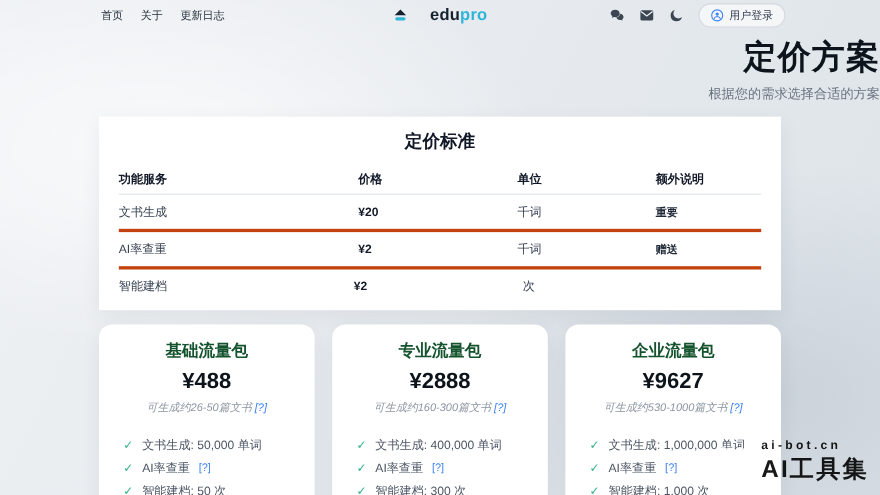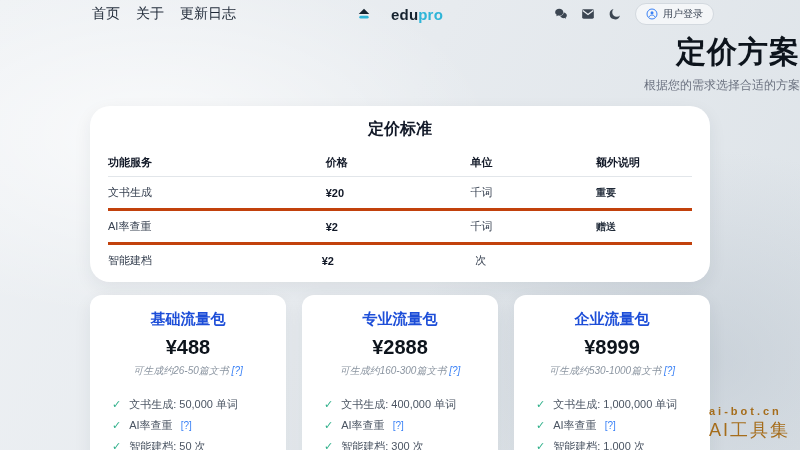--- a/index.html
+++ b/index.html
@@ -10,64 +10,64 @@
       radial-gradient(ellipse 420px 300px at 88% 80%, rgba(185,195,205,.55), rgba(185,195,205,0) 70%),
       radial-gradient(ellipse 500px 260px at 18% 30%, rgba(255,255,255,.7), rgba(255,255,255,0) 70%),
       linear-gradient(115deg,#eef1f4 0%,#e7ebef 45%,#dde3e8 100%);
     color:#1f2937;
     position:relative;
   }
 
   
   .nav { height:28px; display:flex; align-items:center; padding:0 14px; position:relative; }
   .nav-left { display:flex; gap:16px; margin-left:78px; }
-  .nav-left a { font-size:14px; color:#1f2937; text-decoration:none; cursor:pointer; }
+  .nav-left a { font-size:10px; color:#1f2937; text-decoration:none; cursor:pointer; }
   .logo { position:absolute; left:50%; top:50%; transform:translate(-50%,-50%);
           display:flex; align-items:center; gap:20px; cursor:pointer; }
   .logo-text { font-size:15px; font-weight:bold; letter-spacing:.2px; }
   .logo-edu { color:#15222e; } .logo-pro { color:#2fb5d8; }
   .nav-right { margin-left:auto; display:flex; align-items:center; gap:13px; margin-right:72px; }
   .nav-ic { width:14px; height:14px; display:block; cursor:pointer; }
   .login-pill { display:flex; align-items:center; gap:5px; border:1px solid #d3d9df;
                 background:rgba(250,251,252,.75); border-radius:999px; padding:3px 10px;
                 font-size:10px; color:#374151; cursor:pointer; white-space:nowrap; }
 
   
   .hero { text-align:right; margin-top:4px; }
   .hero h1 { font-size:30px; font-weight:800; color:#0d141c; letter-spacing:1px; }
   .hero p { font-size:12px; color:#6b7280; margin-top:4px; }
 
   
-  .table-card { width:620px; margin:12px auto 13px; background:#fff; border-radius:20px;
+  .table-card { width:620px; margin:12px auto 13px; background:#fff; border-radius:0;
                 box-shadow:0 6px 18px rgba(30,40,60,.07); padding:13px 18px 6px; }
   .table-card h2 { text-align:center; font-size:16px; font-weight:bold; color:#111827; margin-bottom:9px; }
   .trow { display:grid; grid-template-columns:2.27fr 1.51fr 1.31fr 1fr; align-items:center;
           border-bottom:3px solid #c2410c; padding:8px 0; font-size:11px; color:#374151; }
   .trow:last-child { border-bottom:none;gap:34px; }
   .thead { font-weight:bold; color:#111827; border-bottom:1px solid #e2e6ea; padding:6px 0; }
   .cell-price { font-weight:bold; color:#111827; }
   .cell-note { font-weight:bold; color:#1f2937; font-size:10px; }
 
   
   .plans { width:620px; margin:10px auto 0; display:flex; gap:16px; }
   .plan { flex:1; background:#fff; border-radius:12px; box-shadow:0 6px 18px rgba(30,40,60,.07);
           padding:15px 12px 14px; text-align:center; }
-  .plan h3 { font-size:15px; font-weight:bold; color:#1d4ed8; }
+  .plan h3 { font-size:15px; font-weight:bold; color:#14532d; }
   .plan .price { font-size:20px; font-weight:800; color:#0d141c; margin:7px 0 5px; }
   .plan .capacity { font-size:10px; color:#8b95a1;font-style:italic; }
   .info-link { color:#3b82f6; text-decoration:none; cursor:pointer; font-size:10px; }
   .feat { list-style:none; text-align:left; margin:16px 0 0 10px; }
   .feat li { display:flex; align-items:center; gap:8px; font-size:11px; color:#4b5563; height:21px; }
   .check { color:#2fb08a; font-weight:bold; font-size:11px; }
 
   
   .watermark { position:absolute; right:10px; bottom:8px; display:flex; align-items:center; gap:8px;
-               color:#a16207; opacity:.9; pointer-events:none; }
+               color:#000000; opacity:.9; pointer-events:none; }
   .wm-text .l1 { font-size:11px; font-weight:bold; letter-spacing:3px; }
-  .wm-text .l2 { font-size:18px; font-weight:400; letter-spacing:2px; margin-top:1px; }
+  .wm-text .l2 { font-size:22px; font-weight:700; letter-spacing:2px; margin-top:1px; }
 </style>
 </head>
 <body>
 
 <div class="page">
 
   <nav class="nav">
     <div class="nav-left">
       <a>首页</a>
       <a>关于</a>
@@ -185,21 +185,21 @@
         <li>
             <span class="check">✓</span>
             <span>智能建档: 300 次</span>
           </li>
       </ul>
 
     </article>
 
     <article class="plan">
       <h3>企业流量包</h3>
-      <div class="price">¥8999</div>
+      <div class="price">¥9627</div>
       <div class="capacity">
         <span>可生成约530-1000篇文书</span>
         <a class="info-link">[?]</a>
       </div>
       <ul class="feat">
         <li>
             <span class="check">✓</span>
             <span>文书生成: 1,000,000 单词</span>
           </li>
         <li>

